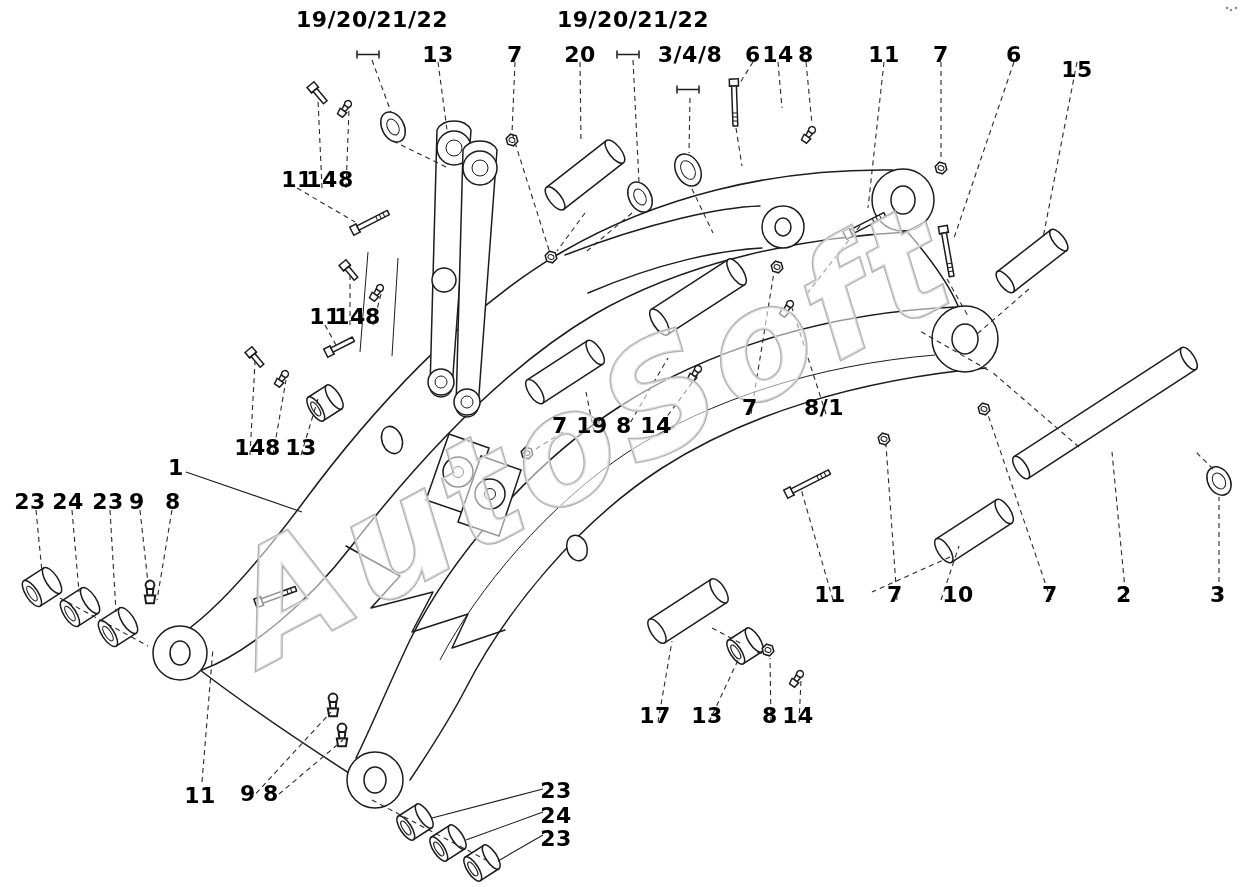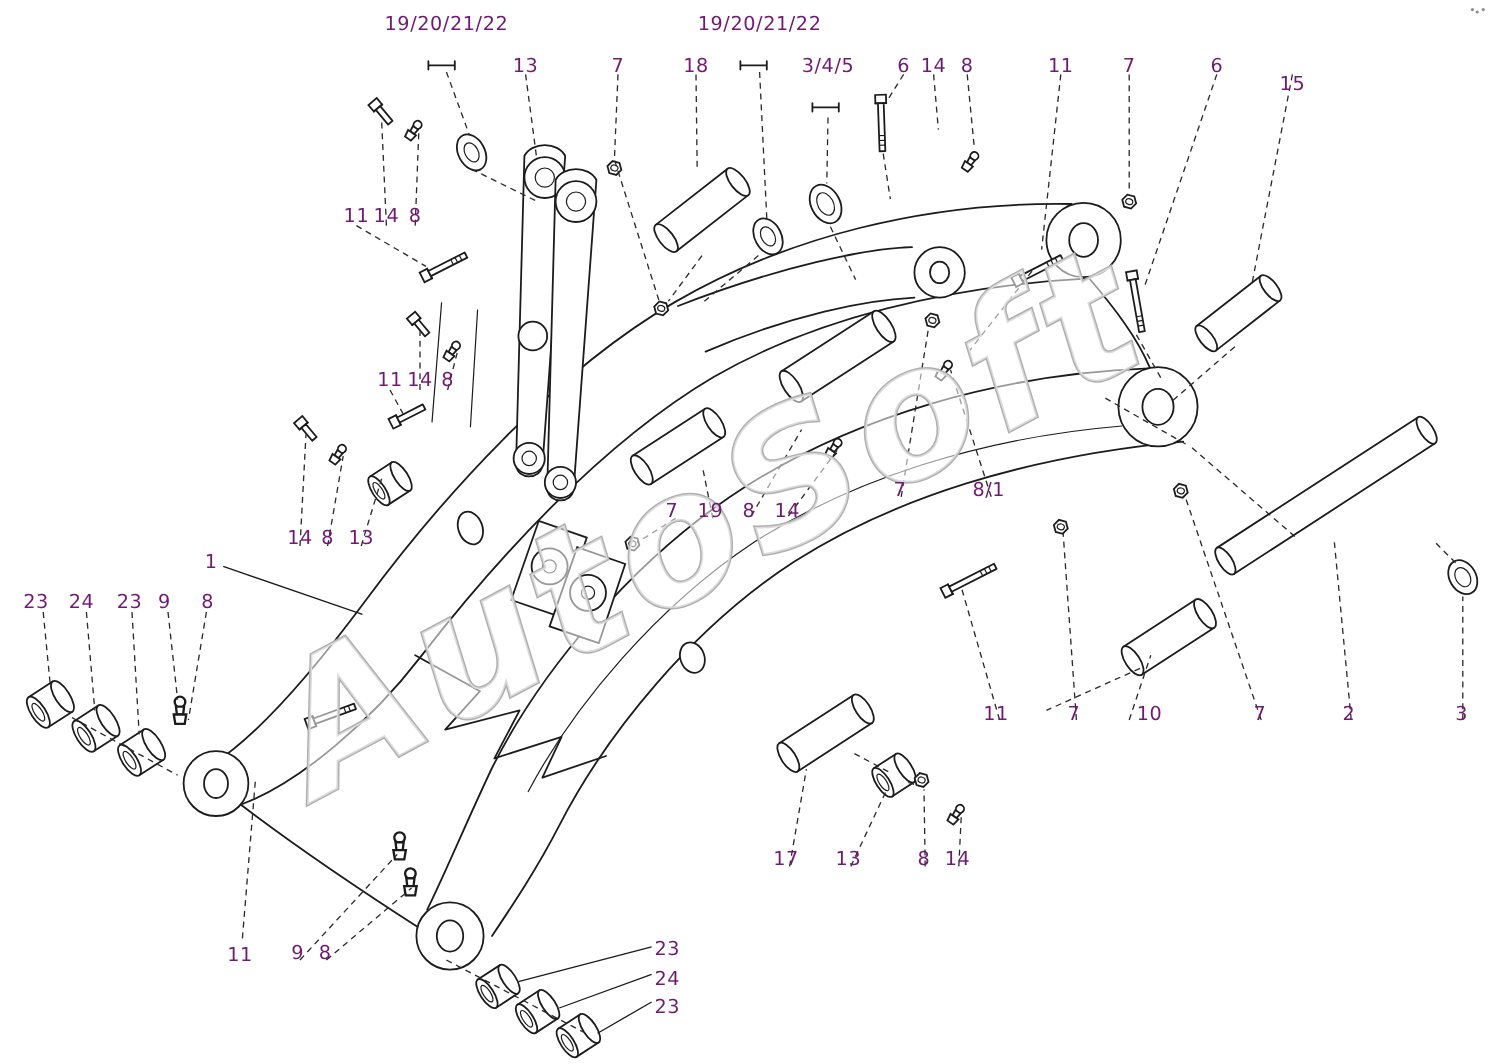--- a/index.html
+++ b/index.html
@@ -4,21 +4,21 @@
 <style>
   html,body { margin:0; padding:0; background:#fff; }
   .page {
     position:relative; width:1248px; height:887px; background:#ffffff;
     overflow:hidden; font-family:"DejaVu Sans", sans-serif;
   }
   .drawing-svg { position:absolute; left:0; top:0; z-index:1; }
   .label-layer { position:absolute; left:0; top:0; width:100%; height:100%; z-index:2; pointer-events:none; }
   .part-label {
     position:absolute; transform:translateX(-50%);
-    font-weight:normal; font-size:16px; line-height:20px; color:#701a75;
+    font-weight:bold; font-size:22px; line-height:20px; color:#000000;
     white-space:nowrap; letter-spacing:0.5px;
   }
   .ln   { fill:none; stroke:#1c1c1c; stroke-width:1.5; stroke-linecap:round; stroke-linejoin:round; }
   .thin { fill:none; stroke:#1c1c1c; stroke-width:1; }
   .fw   { fill:#ffffff; stroke:#1c1c1c; stroke-width:1.5; }
   .dash { fill:none; stroke:#2a2a2a; stroke-width:1.1; stroke-dasharray:5 4; }
   .sold { fill:none; stroke:#1c1c1c; stroke-width:1.1; }
   .wm {
     font-family:"DejaVu Sans", sans-serif; font-style:italic; font-weight:bold;
     font-size:150px; letter-spacing:6px;
@@ -388,22 +388,22 @@
     </g>
 
     <text class="wm" transform="translate(615,480) rotate(-28)" text-anchor="middle">AutoSoft</text>
   </svg>
 
   <div class="label-layer">
       <div class="part-label" style="left: 372px; top: 10px;">19/20/21/22</div>
       <div class="part-label" style="left: 633px; top: 10px;">19/20/21/22</div>
       <div class="part-label" style="left: 438px; top: 45px;">13</div>
       <div class="part-label" style="left: 515px; top: 45px;">7</div>
-      <div class="part-label" style="left: 580px; top: 45px;">18</div>
-      <div class="part-label" style="left: 690px; top: 45px;">3/4/5</div>
+      <div class="part-label" style="left: 580px; top: 45px;">20</div>
+      <div class="part-label" style="left: 690px; top: 45px;">3/4/8</div>
       <div class="part-label" style="left: 753px; top: 45px;">6</div>
       <div class="part-label" style="left: 778px; top: 45px;">14</div>
       <div class="part-label" style="left: 806px; top: 45px;">8</div>
       <div class="part-label" style="left: 884px; top: 45px;">11</div>
       <div class="part-label" style="left: 941px; top: 45px;">7</div>
       <div class="part-label" style="left: 1014px; top: 45px;">6</div>
       <div class="part-label" style="left: 1077px; top: 60px;">15</div>
       <div class="part-label" style="left: 297px; top: 170px;">11</div>
       <div class="part-label" style="left: 322px; top: 170px;">14</div>
       <div class="part-label" style="left: 346px; top: 170px;">8</div>

